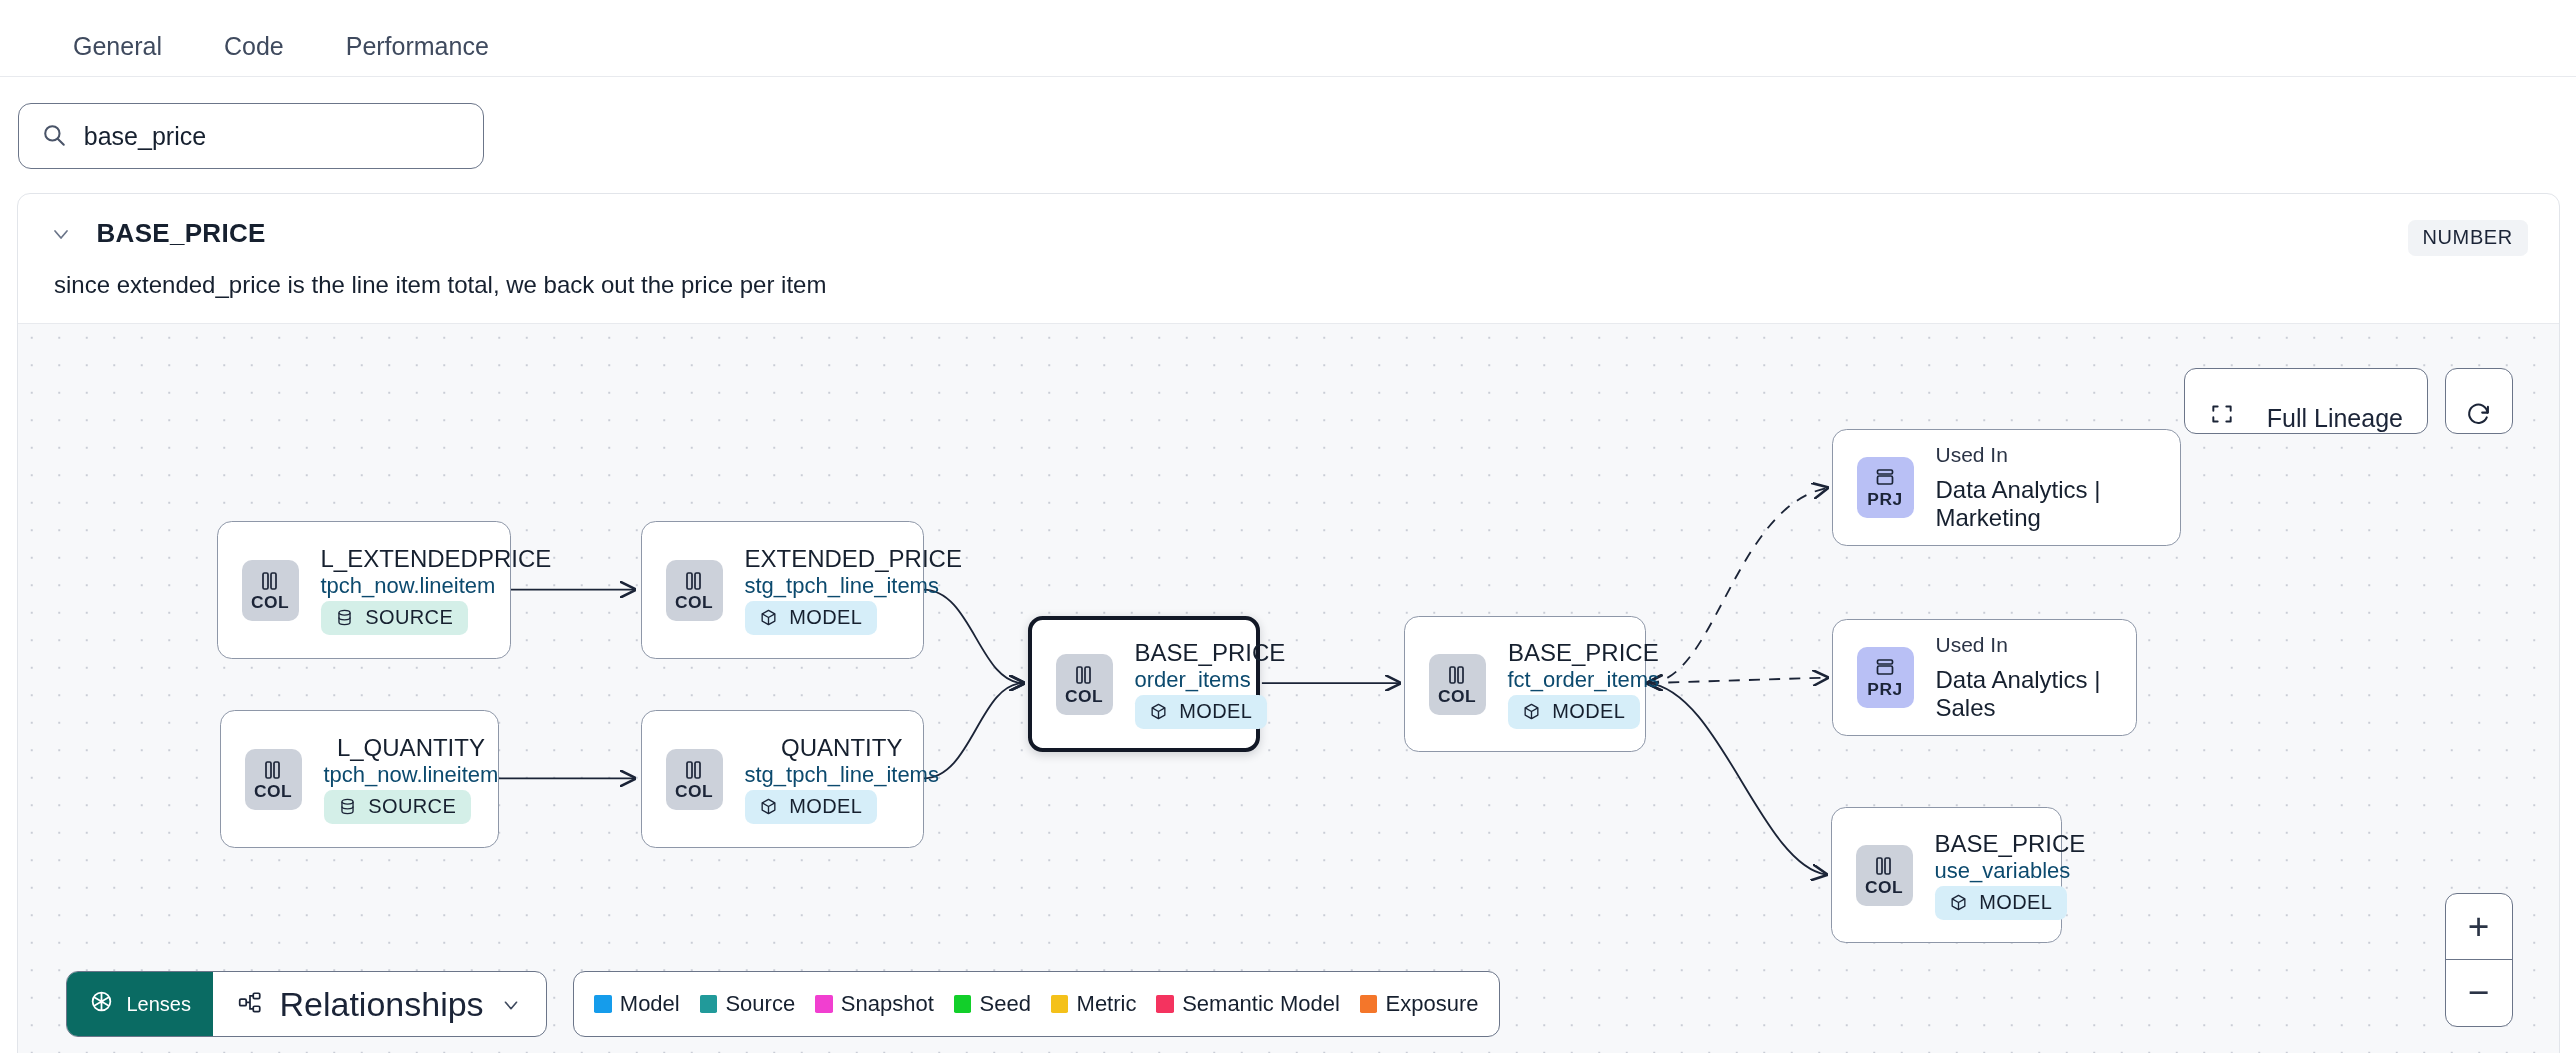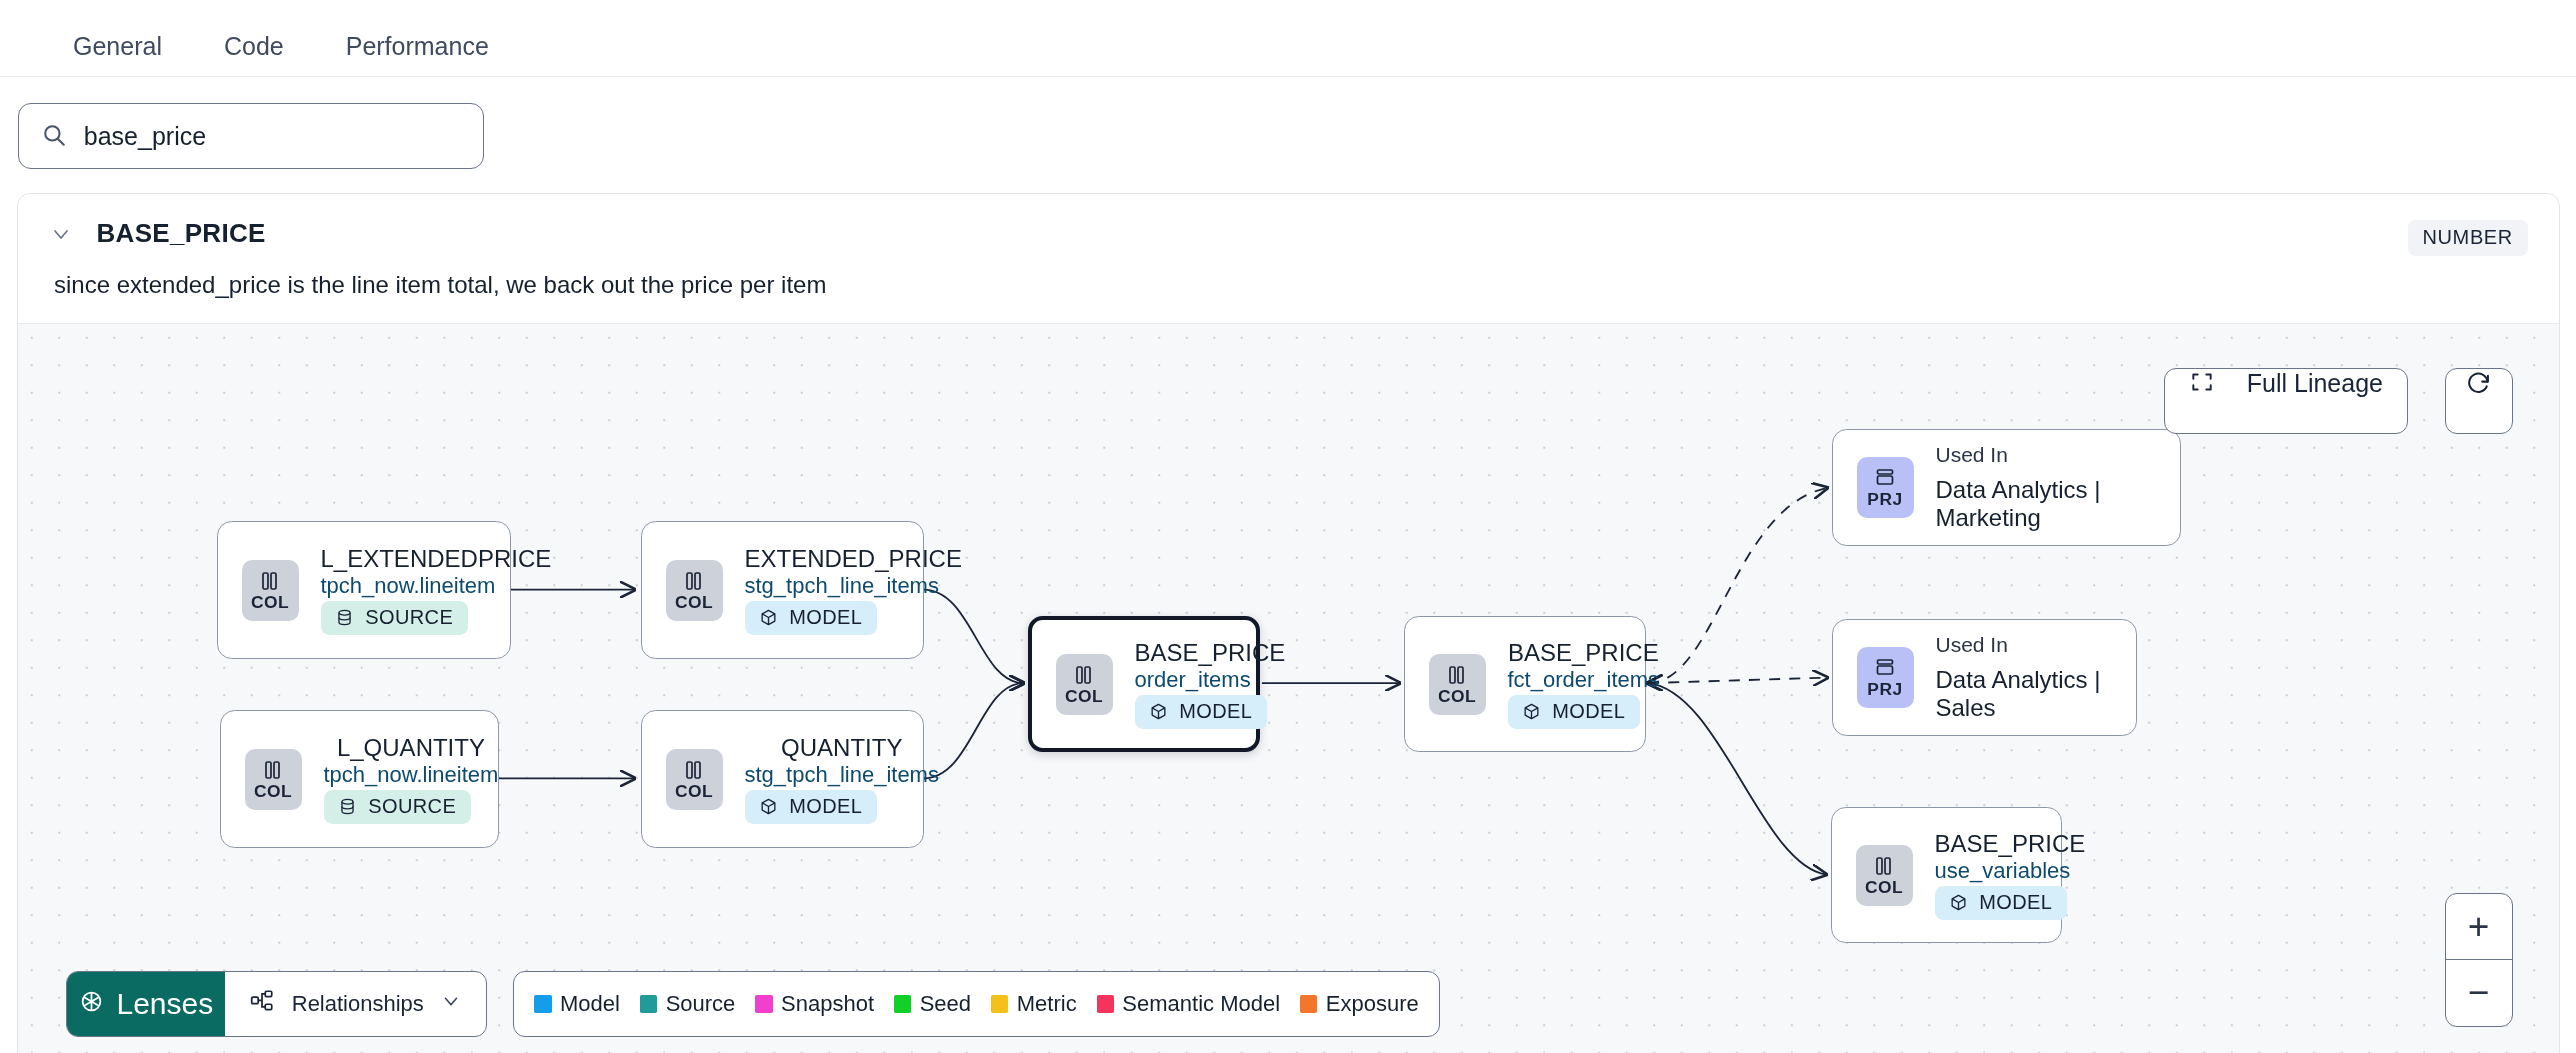--- a/index.html
+++ b/index.html
@@ -231,27 +231,26 @@
     display: flex;
     gap: 16.5px;
     align-items: center;
   }
   .btn {
     background: #fff;
     border: 1.8px solid #6b7589;
     border-radius: 12px;
     height: 66px;
     display: flex;
-    align-items: flex-start;
+    align-items: flex-end;
     gap: 32px;
     padding: 0 24px;
     font-size: 25px;
     color: #1b2437;
     cursor: pointer;
-    margin-left: 20px;
   }
   .btn.square { width: 68px; padding: 0; justify-content: center; }
 
   .zoomctl {
     position: absolute;
     right: 46px; bottom: 39px;
     width: 68px;
     border: 1.8px solid #6b7589;
     border-radius: 12px;
     background: #fff;
@@ -280,30 +279,30 @@
     border: 1.8px solid #6b7589;
     background: #fff;
     height: 66px;
   }
   .lenses {
     background: #0a6b63;
     color: #fff;
     display: flex;
     align-items: center;
     gap: 13px;
-    padding: 0 12px;
-    font-size: 30px;
+    padding: 0 22px;
+    font-size: 20px;
     cursor: pointer;
   }
   .relationships {
     display: flex;
     align-items: center;
     gap: 16.5px;
     padding: 0 24px;
-    font-size: 22px;
+    font-size: 34px;
     color: #1b2437;
     cursor: pointer;
   }
   .legend {
     height: 66px;
     border: 1.8px solid #6b7589;
     border-radius: 12px;
     background: #fff;
     display: flex;
     align-items: center;

